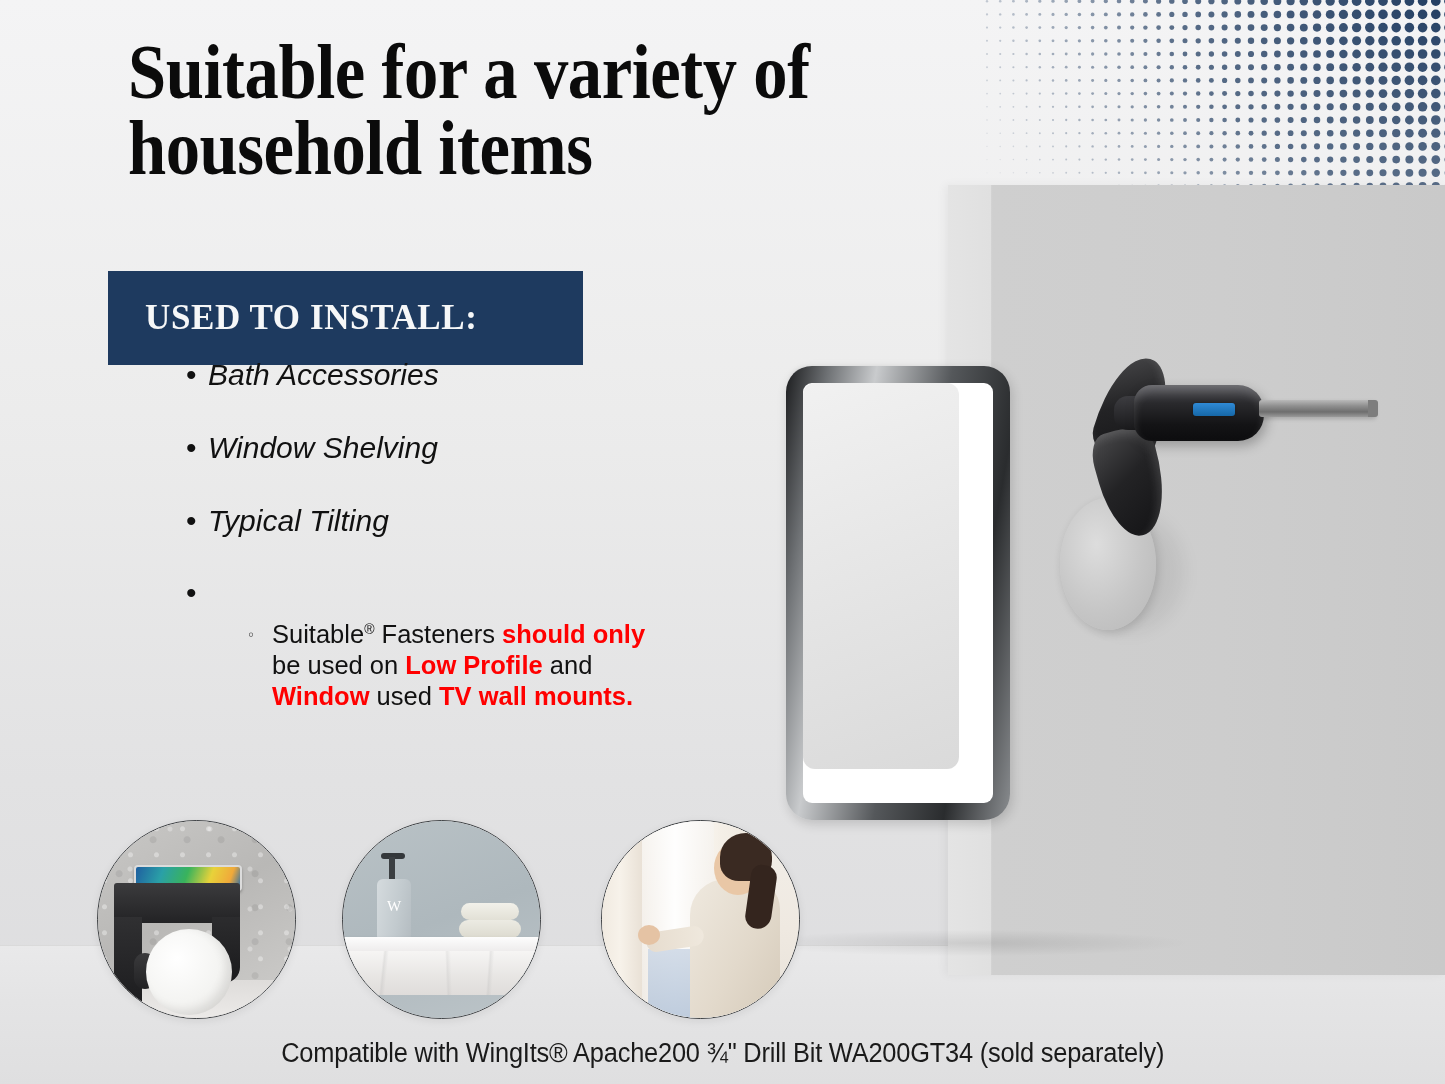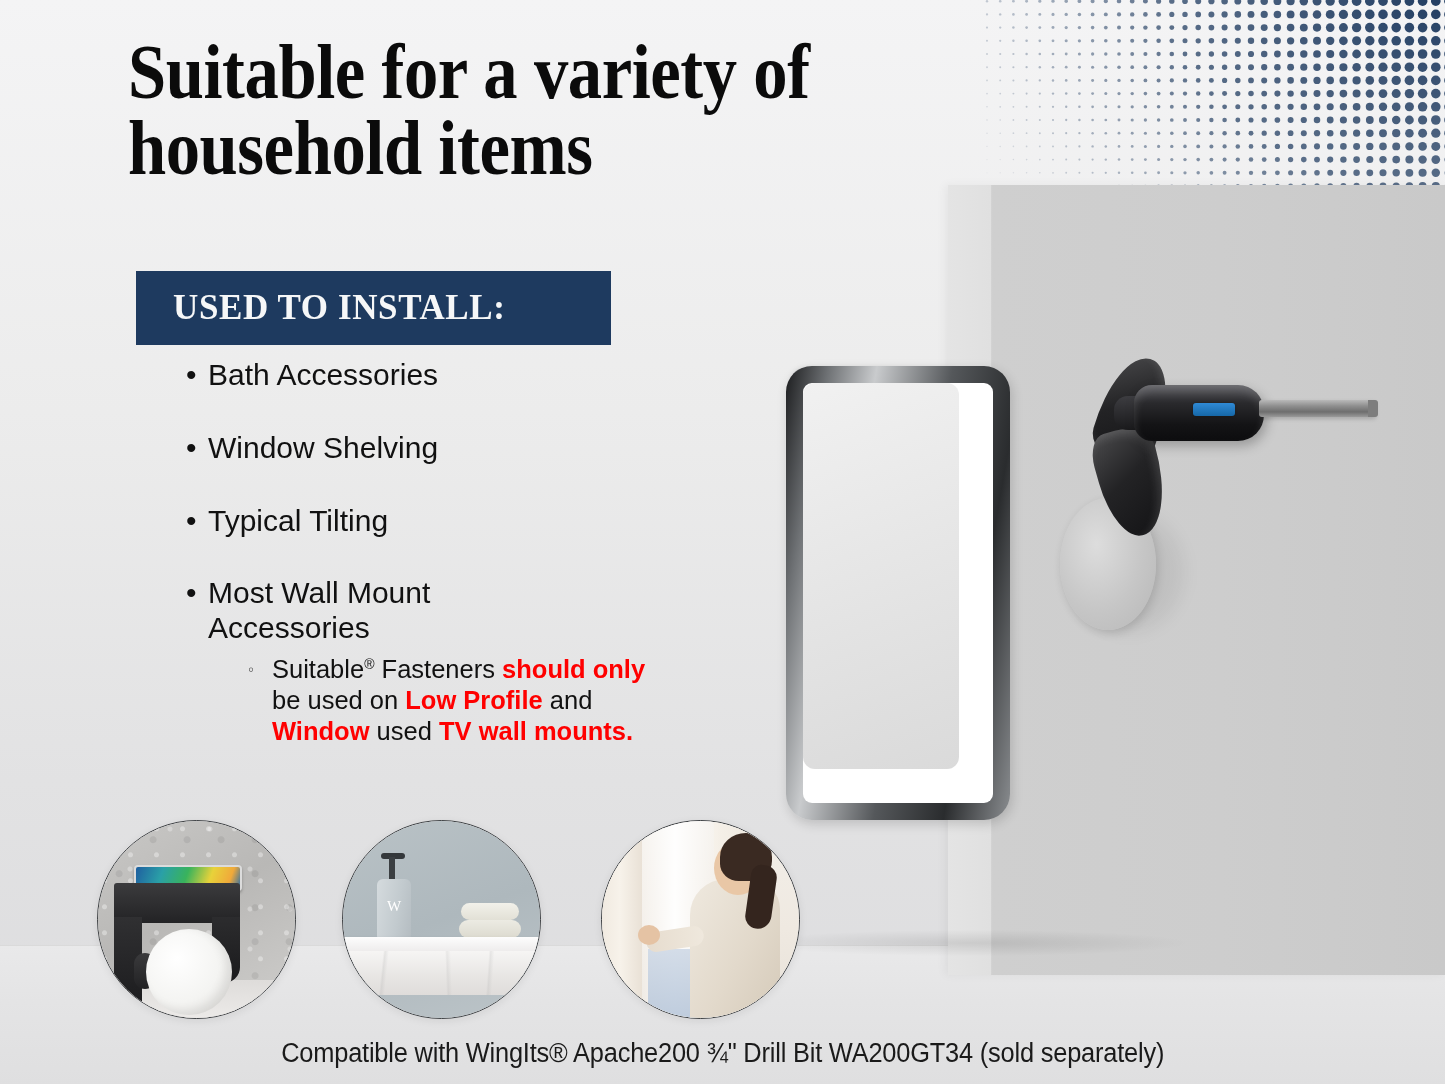--- a/index.html
+++ b/index.html
@@ -145,40 +145,40 @@
     position:absolute;left:128px;top:34px;width:930px;
     font-family:"Liberation Serif", serif;
     font-weight:700;font-size:78px;line-height:.97;
     letter-spacing:-0.5px;color:#0b0b0b;
     transform:scaleX(.88);transform-origin:left top;
   }
   .headline span{display:block;}
 
   
   .banner{
-    position:absolute;left:108px;top:271px;width:475px;height:74px;
+    position:absolute;left:108px;top:271px;width:475px;height:94px;
     background:#1e3a5f;
-    display:flex;align-items:center;margin-left:28px;
+    display:flex;align-items:center;
   }
   .banner-text{
     font-family:"Liberation Serif", serif;
     font-weight:700;font-size:35px;letter-spacing:.6px;color:#f6f7f8;
     margin-left:37px;
   }
 
   
   .bullets{position:absolute;left:186px;top:358px;width:500px;}
   .bullet{
     display:flex;align-items:flex-start;
     font-size:30px;color:#111;line-height:1.16;margin-bottom:38px;
   }
   .bullet .dot{
     width:22px;flex:0 0 22px;font-size:30px;line-height:1.16;color:#111;
   }
-  .bullet .btxt{flex:1;}
+  .bullet .btxt{flex:1;font-style:italic;}
   .bullet.tall{margin-bottom:6px;}
   .bullet.tall .btxt{max-width:330px;}
 
   .subbullet{
     display:flex;align-items:flex-start;margin-left:62px;margin-top:8px;
     font-size:25.5px;line-height:1.22;color:#111;width:420px;
   }
   .subbullet .odot{
     flex:0 0 24px;font-size:17px;line-height:1.9;color:#555;
   }
@@ -1229,21 +1229,20 @@
     <div class="bullet">
       <span class="dot">•</span>
       <span class="btxt">Window Shelving</span>
     </div>
     <div class="bullet">
       <span class="dot">•</span>
       <span class="btxt">Typical Tilting</span>
     </div>
     <div class="bullet tall">
       <span class="dot">•</span>
-      <span class="btxt">Most Wall Mount Accessories</span>
     </div>
 
     <div class="subbullet">
       <span class="odot">◦</span>
       <span class="stxt"><span>Suitable</span><sup class="reg">®</sup><span> Fasteners </span><span class="red">should only</span><span> be used on </span><span class="red">Low Profile</span><span> and </span><span class="red">Window</span><span> used </span><span class="red">TV wall mounts.</span></span>
     </div>
   </div>
 
   <div class="circle" id="circle-1">
     <div class="c1-bg"></div>

